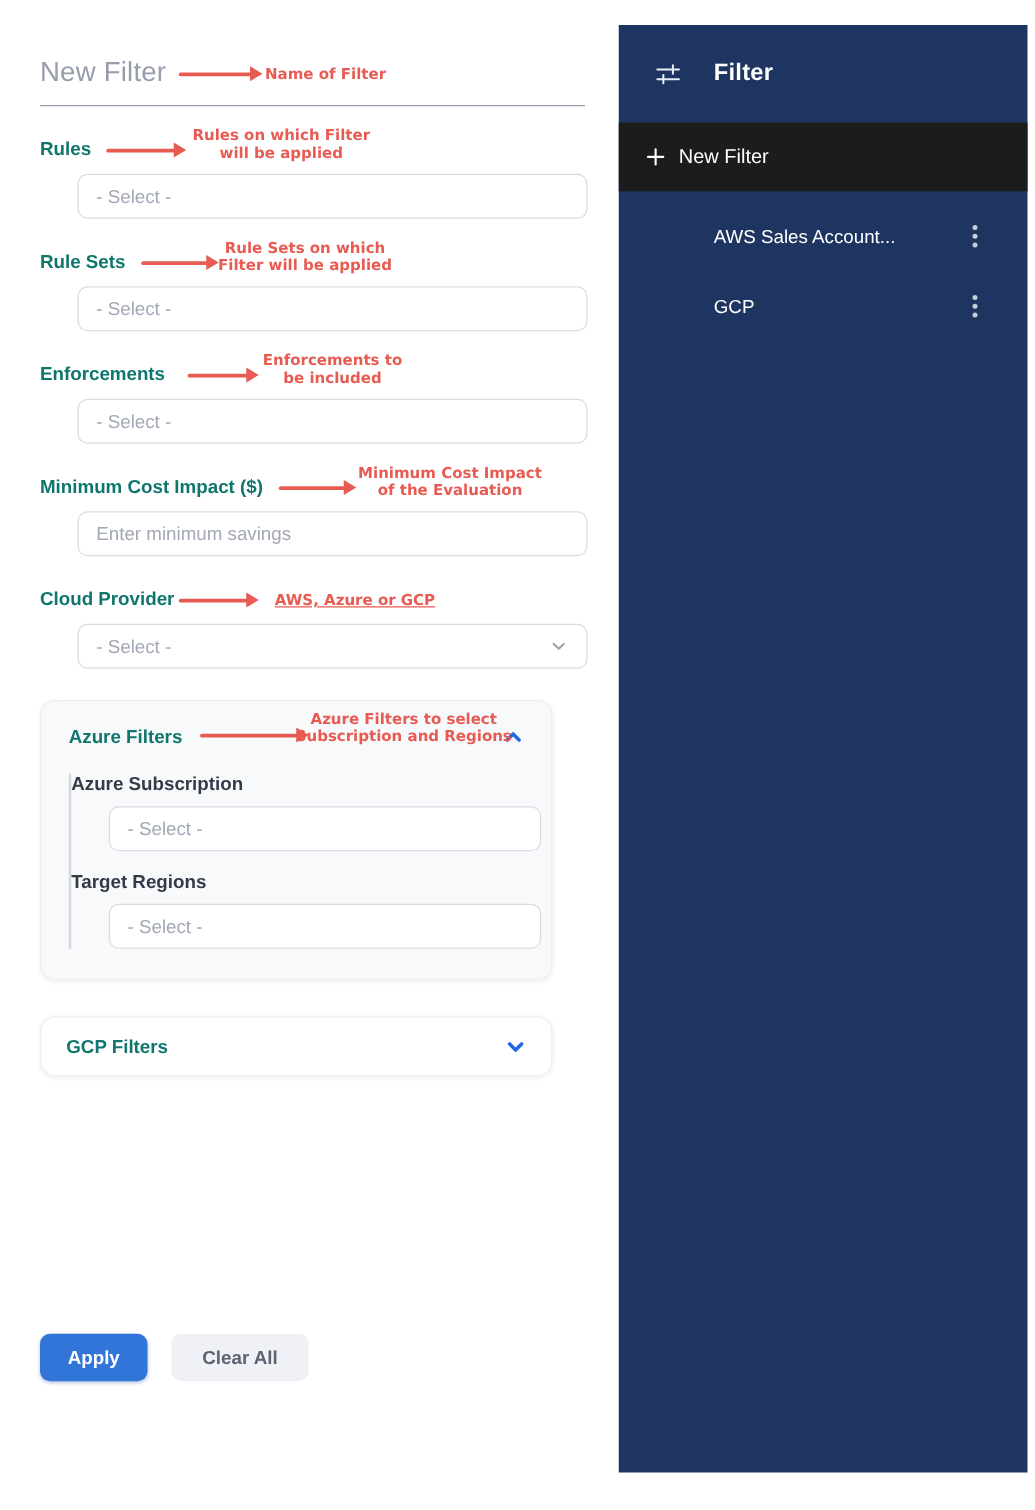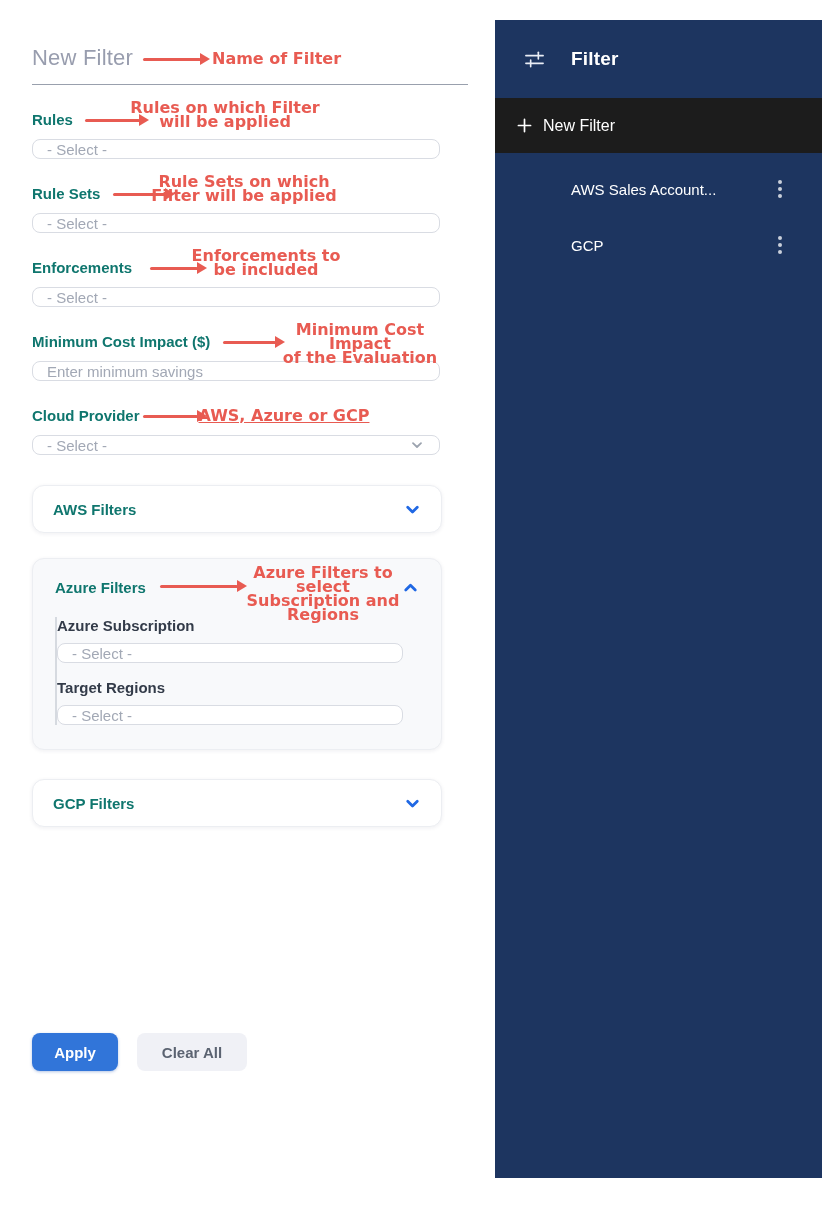--- a/index.html
+++ b/index.html
@@ -12,21 +12,21 @@
 
   .title-row { position:relative; height:28px; }
   .page-title { font-size:22px; font-weight:400; color:#989DAE; letter-spacing:.2px; }
   .divider { width:436px; height:1px; background:#99A0AD; margin-top:11px; }
 
   
   .arrow { position:absolute; height:3px; background:#E85B52; border-radius:2px; }
   .arrow::after { content:""; position:absolute; right:-9px; top:-5px;
     border-left:10px solid #E85B52; border-top:6.5px solid transparent; border-bottom:6.5px solid transparent; }
   .ann { position:absolute; color:#E85B52; font-family:"DejaVu Sans", sans-serif;
-    font-weight:700; font-size:16px; line-height:14px; text-align:center; width:190px; }
+    font-weight:700; font-size:12px; line-height:14px; text-align:center; width:190px; }
   .ann span { display:block; }
 
   .title-row .arrow { left:111px; top:13px; width:58px; }
   .title-row .ann  { left:180px; top:7px; text-align:left; }
 
   .field { margin-top:26px; }
   .label-row { position:relative; height:20px; }
   .flabel { font-size:15px; font-weight:700; color:#0f766e;text-align:right; }
   .label-row .arrow { top:8px; }
   .label-row .ann { top:-10px; }
@@ -36,22 +36,22 @@
   .f-rulesets .arrow     { left:81px;  width:53px; }
   .f-rulesets .ann       { left:117px; }
   .f-enforcements .arrow { left:118px; width:48px; }
   .f-enforcements .ann   { left:139px; }
   .f-mincost .arrow      { left:191px; width:53px; }
   .f-mincost .ann        { left:233px; }
   .f-cloud .arrow        { left:111px; width:55px; }
   .f-cloud .ann          { left:157px; top:2px;text-decoration:underline; }
 
   .select-box, .text-input {
-    margin-top:8px; width:408px; height:20px; border:1px solid #D9DCE3; border-radius:8px;
-    background:#fff; display:flex; align-items:center; padding:0 14px; font-size:15px; color:#A2A8B5;
+    margin-top:8px; width:408px; height:36px; border:1px solid #D9DCE3; border-radius:8px;
+    background:#fff; display:flex; align-items:center; padding:0 14px; font-size:15px; color:#A2A8B5;margin-left:30px;
   }
   input.text-input { display:block; padding:0 14px; outline:none; color:#333B49; }
   input.text-input::placeholder { color:#A2A8B5; }
   .select-box .chev-gray { margin-left:auto; }
 
   
   .panel { width:410px; background:#fff; border:1px solid #ECEEF2; border-radius:12px;
     box-shadow:0 1px 4px rgba(25,35,65,.07); }
   .panel-head { height:46px; display:flex; align-items:center; padding:0 20px; cursor:pointer; }
   .panel-head .flabel { font-size:15px; }
@@ -165,28 +165,20 @@
         </div>
       </div>
       <div class="select-box">
         <span>- Select -</span>
         <svg class="chev-gray" width="16" height="16" viewBox="0 0 16 16" fill="none">
           <path d="M4 6.2 L8 10 L12 6.2" stroke="#9CA3AF" stroke-width="1.8" stroke-linecap="round" stroke-linejoin="round"></path>
         </svg>
       </div>
     </div>
 
-    <div class="panel p-aws">
-      <div class="panel-head">
-        <span class="flabel">AWS Filters</span>
-        <svg class="chev" width="17" height="17" viewBox="0 0 16 16" fill="none">
-          <path d="M3.5 5.8 L8 10.4 L12.5 5.8" stroke="#2068E4" stroke-width="2.6" stroke-linecap="round" stroke-linejoin="round"></path>
-        </svg>
-      </div>
-    </div>
 
     <div class="panel p-azure">
       <div class="panel-head">
         <span class="flabel">Azure Filters</span>
         <div class="arrow"></div>
         <div class="ann">
           <span>Azure Filters to select</span>
           <span>Subscription and Regions</span>
         </div>
         <svg class="chev" width="17" height="17" viewBox="0 0 16 16" fill="none">

